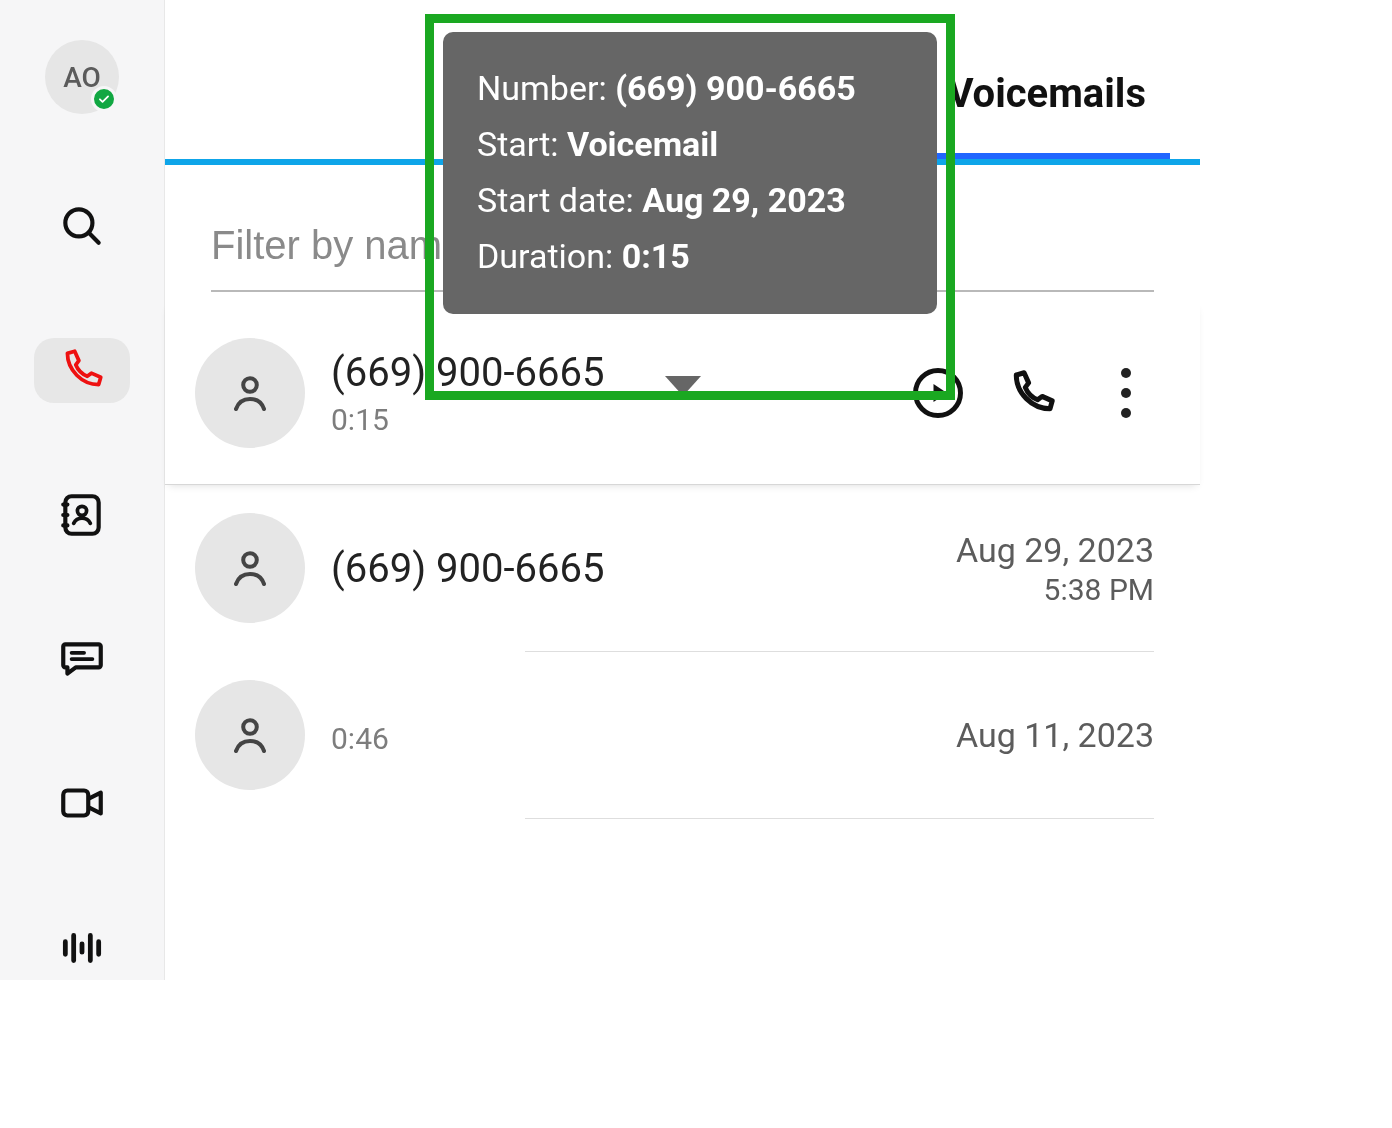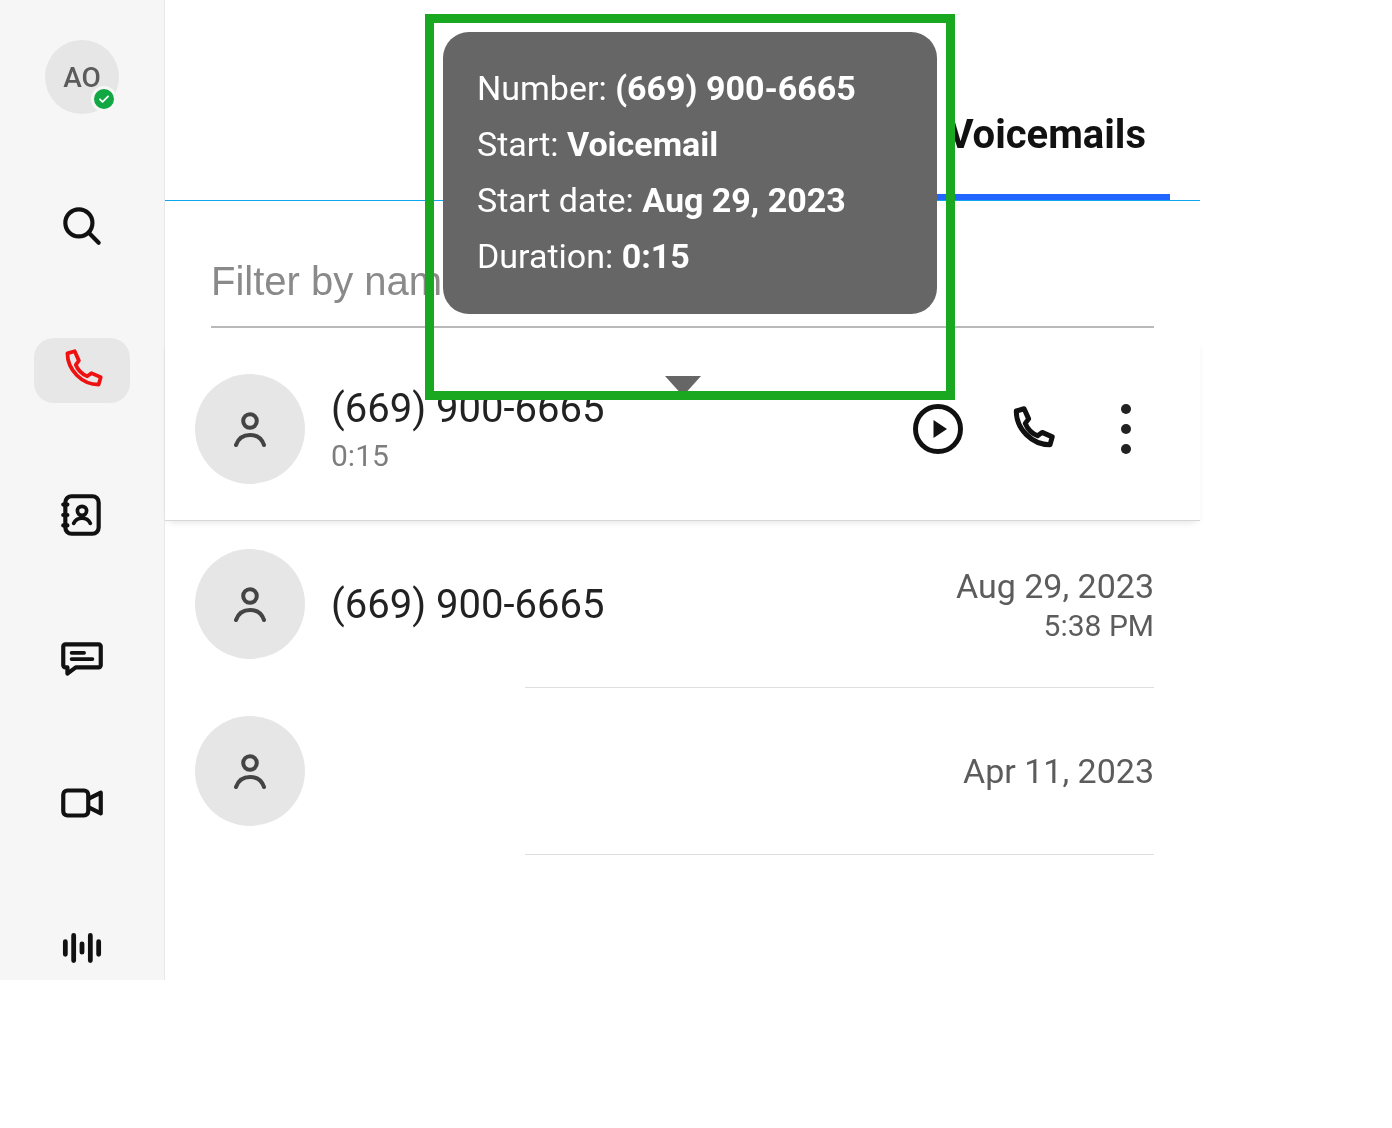--- a/index.html
+++ b/index.html
@@ -42,24 +42,23 @@
       width: 96px; height: 96px; border-radius: 20px;
       display: flex; align-items: center; justify-content: center;
       cursor: pointer;
     }
     .side-btn.active { background: #e7e7e7; }
     .side-btn svg { width: 50px; height: 50px; }
 
     
     .main { flex: 1; display: flex; flex-direction: column; position: relative; }
     .tabbar {
-      height: 165px; border-bottom: 1px solid #0ea5e9;
+      height: 165px; border-bottom: 6px solid #0ea5e9;
       display: flex; justify-content: flex-end; align-items: flex-end;
       padding: 0 30px;
-      margin-top: 36px;
     }
     .tab {
       padding: 40px 24px 36px; font-size: 40px; font-weight: 700; color: #111;
       border-bottom: 6px solid transparent; cursor: pointer;
     }
     .tab.active { border-bottom-color: #2166ff; }
 
     .filter-wrap { padding: 50px 46px 10px; }
     .filter-input {
       width: 100%; border: none; border-bottom: 2px solid #b9b9b9;
@@ -97,21 +96,21 @@
     .dots span { width: 10px; height: 10px; background:#222; border-radius:50%; }
 
     
     .tooltip-frame {
       position: absolute; left: 260px; top: 14px; width: 530px; height: 386px;
       border: 9px solid #1aa821; z-index: 20;
     }
     .tooltip {
       position: absolute; left: 278px; top: 32px;
       width: 494px; background: #666666; color: #fff;
-      border-radius: 26px; padding: 28px 34px 30px; z-index: 10;
+      border-radius: 10px; padding: 28px 34px 30px; z-index: 10;
       font-size: 34px; line-height: 1.65;
     }
     .tooltip .row b { font-weight: 700; }
     .tooltip .row span.label { font-weight: 400; }
     .tooltip-arrow {
       position: absolute; left: 500px; top: 376px; z-index: 11;
       width: 0; height: 0; border-left: 18px solid transparent;
       border-right: 18px solid transparent; border-top: 20px solid #666666;
     }
   </style>
@@ -234,23 +233,24 @@
       <div class="divider-line"></div>
 
       <div class="vm-row">
         <div class="contact-avatar">
           <svg viewBox="0 0 24 24" fill="none">
               <circle cx="12" cy="8" r="3.4" stroke="#444" stroke-width="2"></circle>
               <path d="M5 20c1.2-3.5 4-5 7-5s5.8 1.5 7 5" stroke="#444" stroke-width="2" stroke-linecap="round"></path>
             </svg>
         </div>
         <div class="vm-text">
+          <div class="vm-duration">0:46</div>
         </div>
         <div class="vm-right">
-          <div class="vm-date">Apr 11, 2023</div>
+          <div class="vm-date">Aug 11, 2023</div>
         </div>
       </div>
 
       <div class="divider-line"></div>
     </div>
 
     <div class="tooltip">
       <div class="row"><span class="label">Number:</span> <b>(669) 900-6665</b></div>
       <div class="row"><span class="label">Start:</span> <b>Voicemail</b></div>
       <div class="row"><span class="label">Start date:</span> <b>Aug 29, 2023</b></div>

